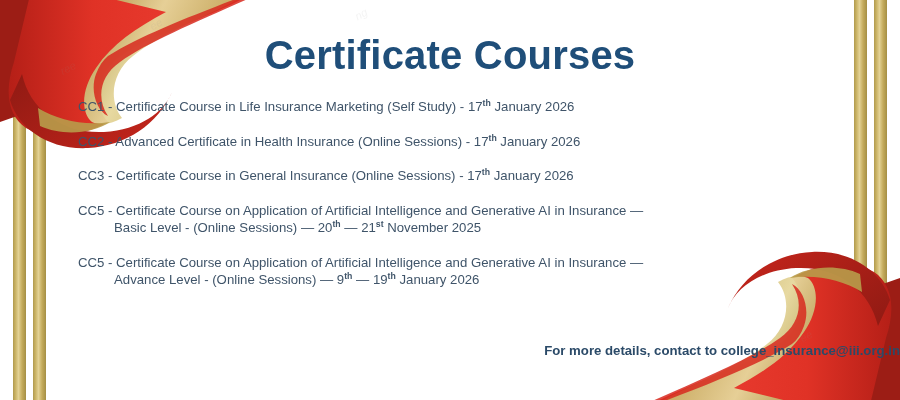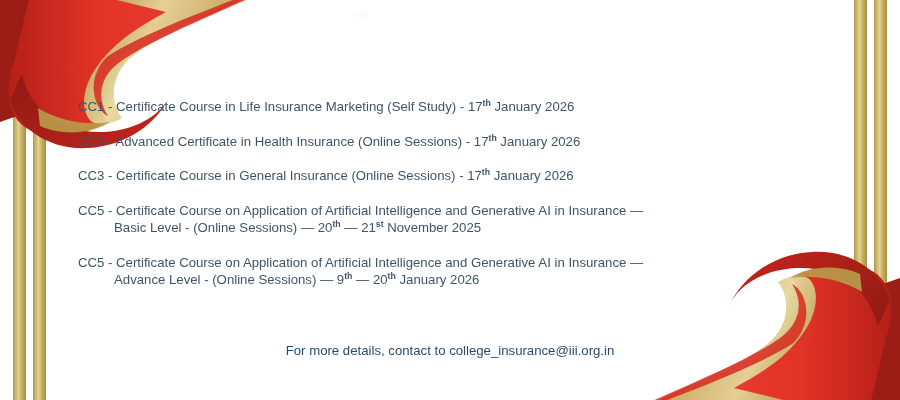--- a/index.html
+++ b/index.html
@@ -85,23 +85,23 @@
     font-size: 0.66em;
     vertical-align: super;
     line-height: 0;
     font-weight: bold;
   }
   .contact-line {
     position: absolute;
     left: 0;
     top: 343px;
     width: 900px;
-    text-align: center;
+    text-align: right;
     font-size: 13.2px;
-    font-weight: normal;
+    font-weight: bold;
     color: #2b4a68;
   }
 
   
   .watermark {
     position: absolute;
     color: rgba(150,150,150,0.10);
     font-size: 11px;
     font-style: italic;
     transform: rotate(-28deg);
@@ -178,20 +178,21 @@
     </g>
   </svg>
 
   <div class="watermark" style="left:150px; top:18px;">ee</div>
   <div class="watermark" style="left:355px; top:8px;">ng</div>
   <div class="watermark" style="left:60px; top:62px;">ree</div>
   <div class="watermark" style="left:800px; top:330px;">ee</div>
 
   <div class="content">
 
+    <div class="poster-title">Certificate Courses</div>
 
     <div class="course-list">
 
       <div class="course-item">
         <span>CC1 - Certificate Course in Life Insurance Marketing (Self Study) - 17</span><sup>th</sup><span> January 2026</span>
       </div>
 
       <div class="course-item">
         <span>CC2 - Advanced Certificate in Health Insurance (Online Sessions) - 17</span><sup>th</sup><span> January 2026</span>
       </div>
@@ -203,21 +204,21 @@
       <div class="course-item">
       </div>
 
       <div class="course-item">
         <span>CC5 - Certificate Course on Application of Artificial Intelligence and Generative AI in Insurance —</span>
         <span class="line2"><span>Basic Level - (Online Sessions) — 20</span><sup>th</sup><span> — 21</span><sup>st</sup><span> November 2025</span></span>
       </div>
 
       <div class="course-item">
         <span>CC5 - Certificate Course on Application of Artificial Intelligence and Generative AI in Insurance —</span>
-        <span class="line2"><span>Advance Level - (Online Sessions) — 9</span><sup>th</sup><span> — 20</span><sup>th</sup><span> January 2026</span></span>
+        <span class="line2"><span>Advance Level - (Online Sessions) — 9</span><sup>th</sup><span> — 19</span><sup>th</sup><span> January 2026</span></span>
       </div>
 
     </div>
 
     <div class="contact-line">For more details, contact to college_insurance@iii.org.in</div>
 
   </div>
 </div>
 
 </body></html>

